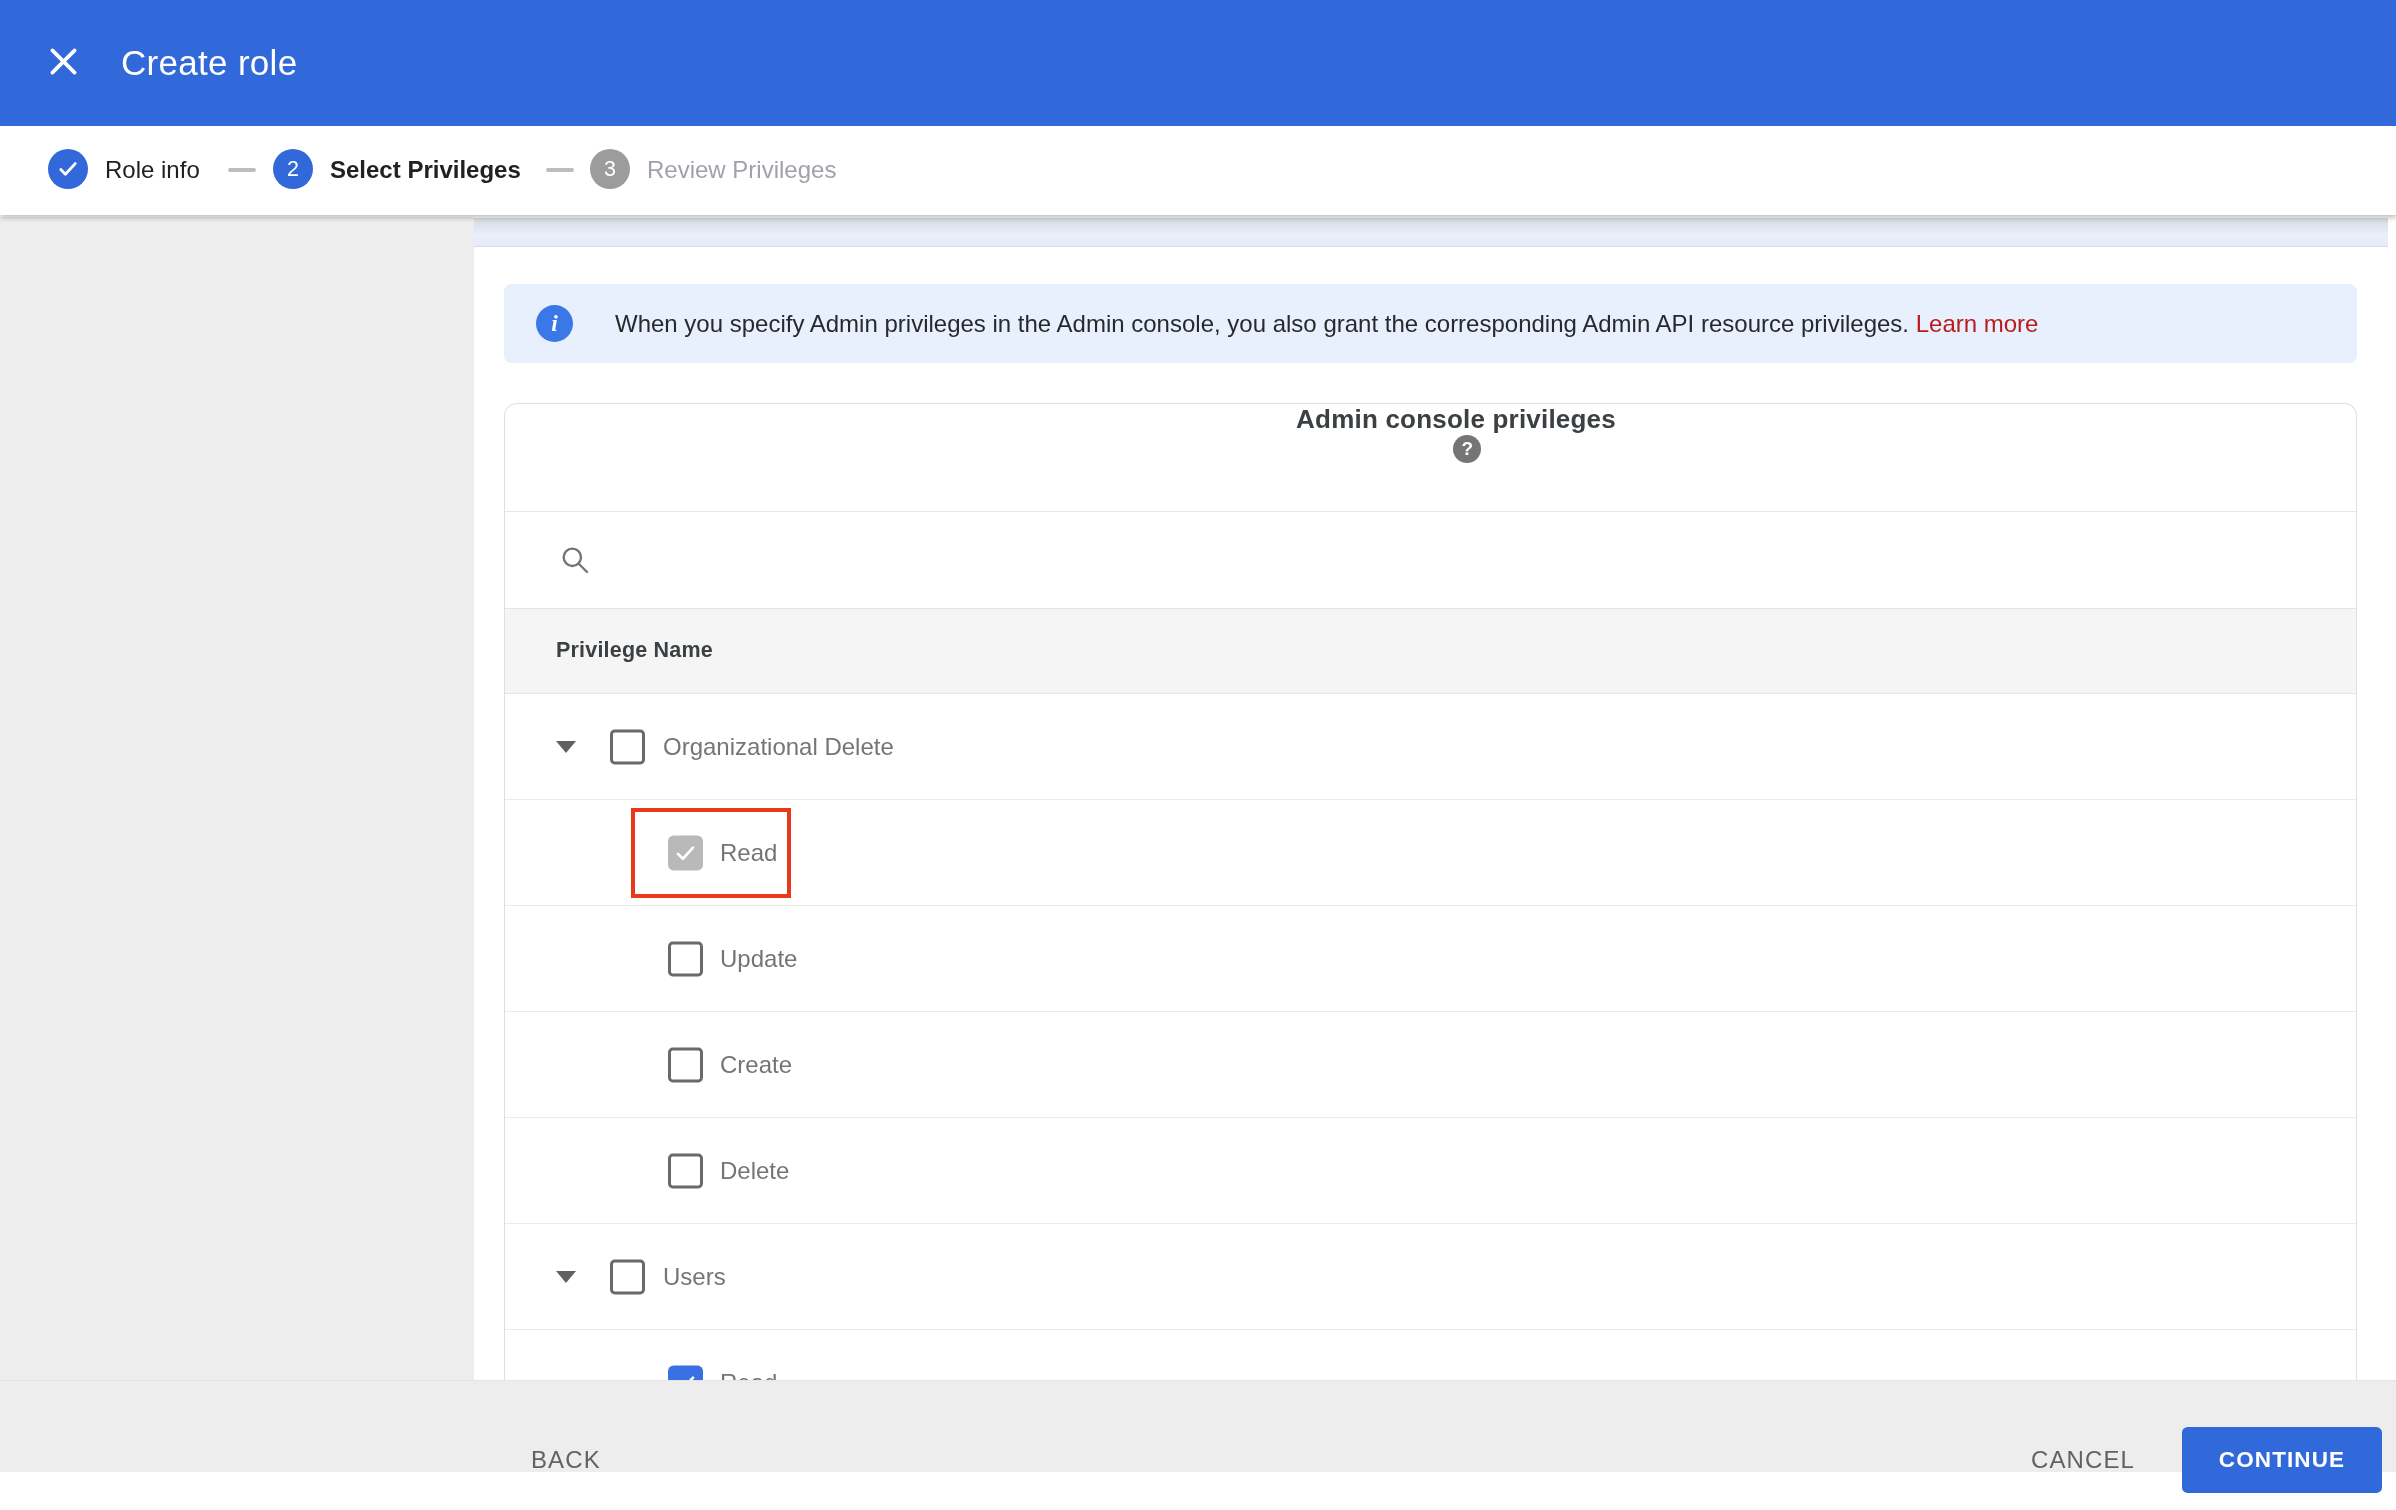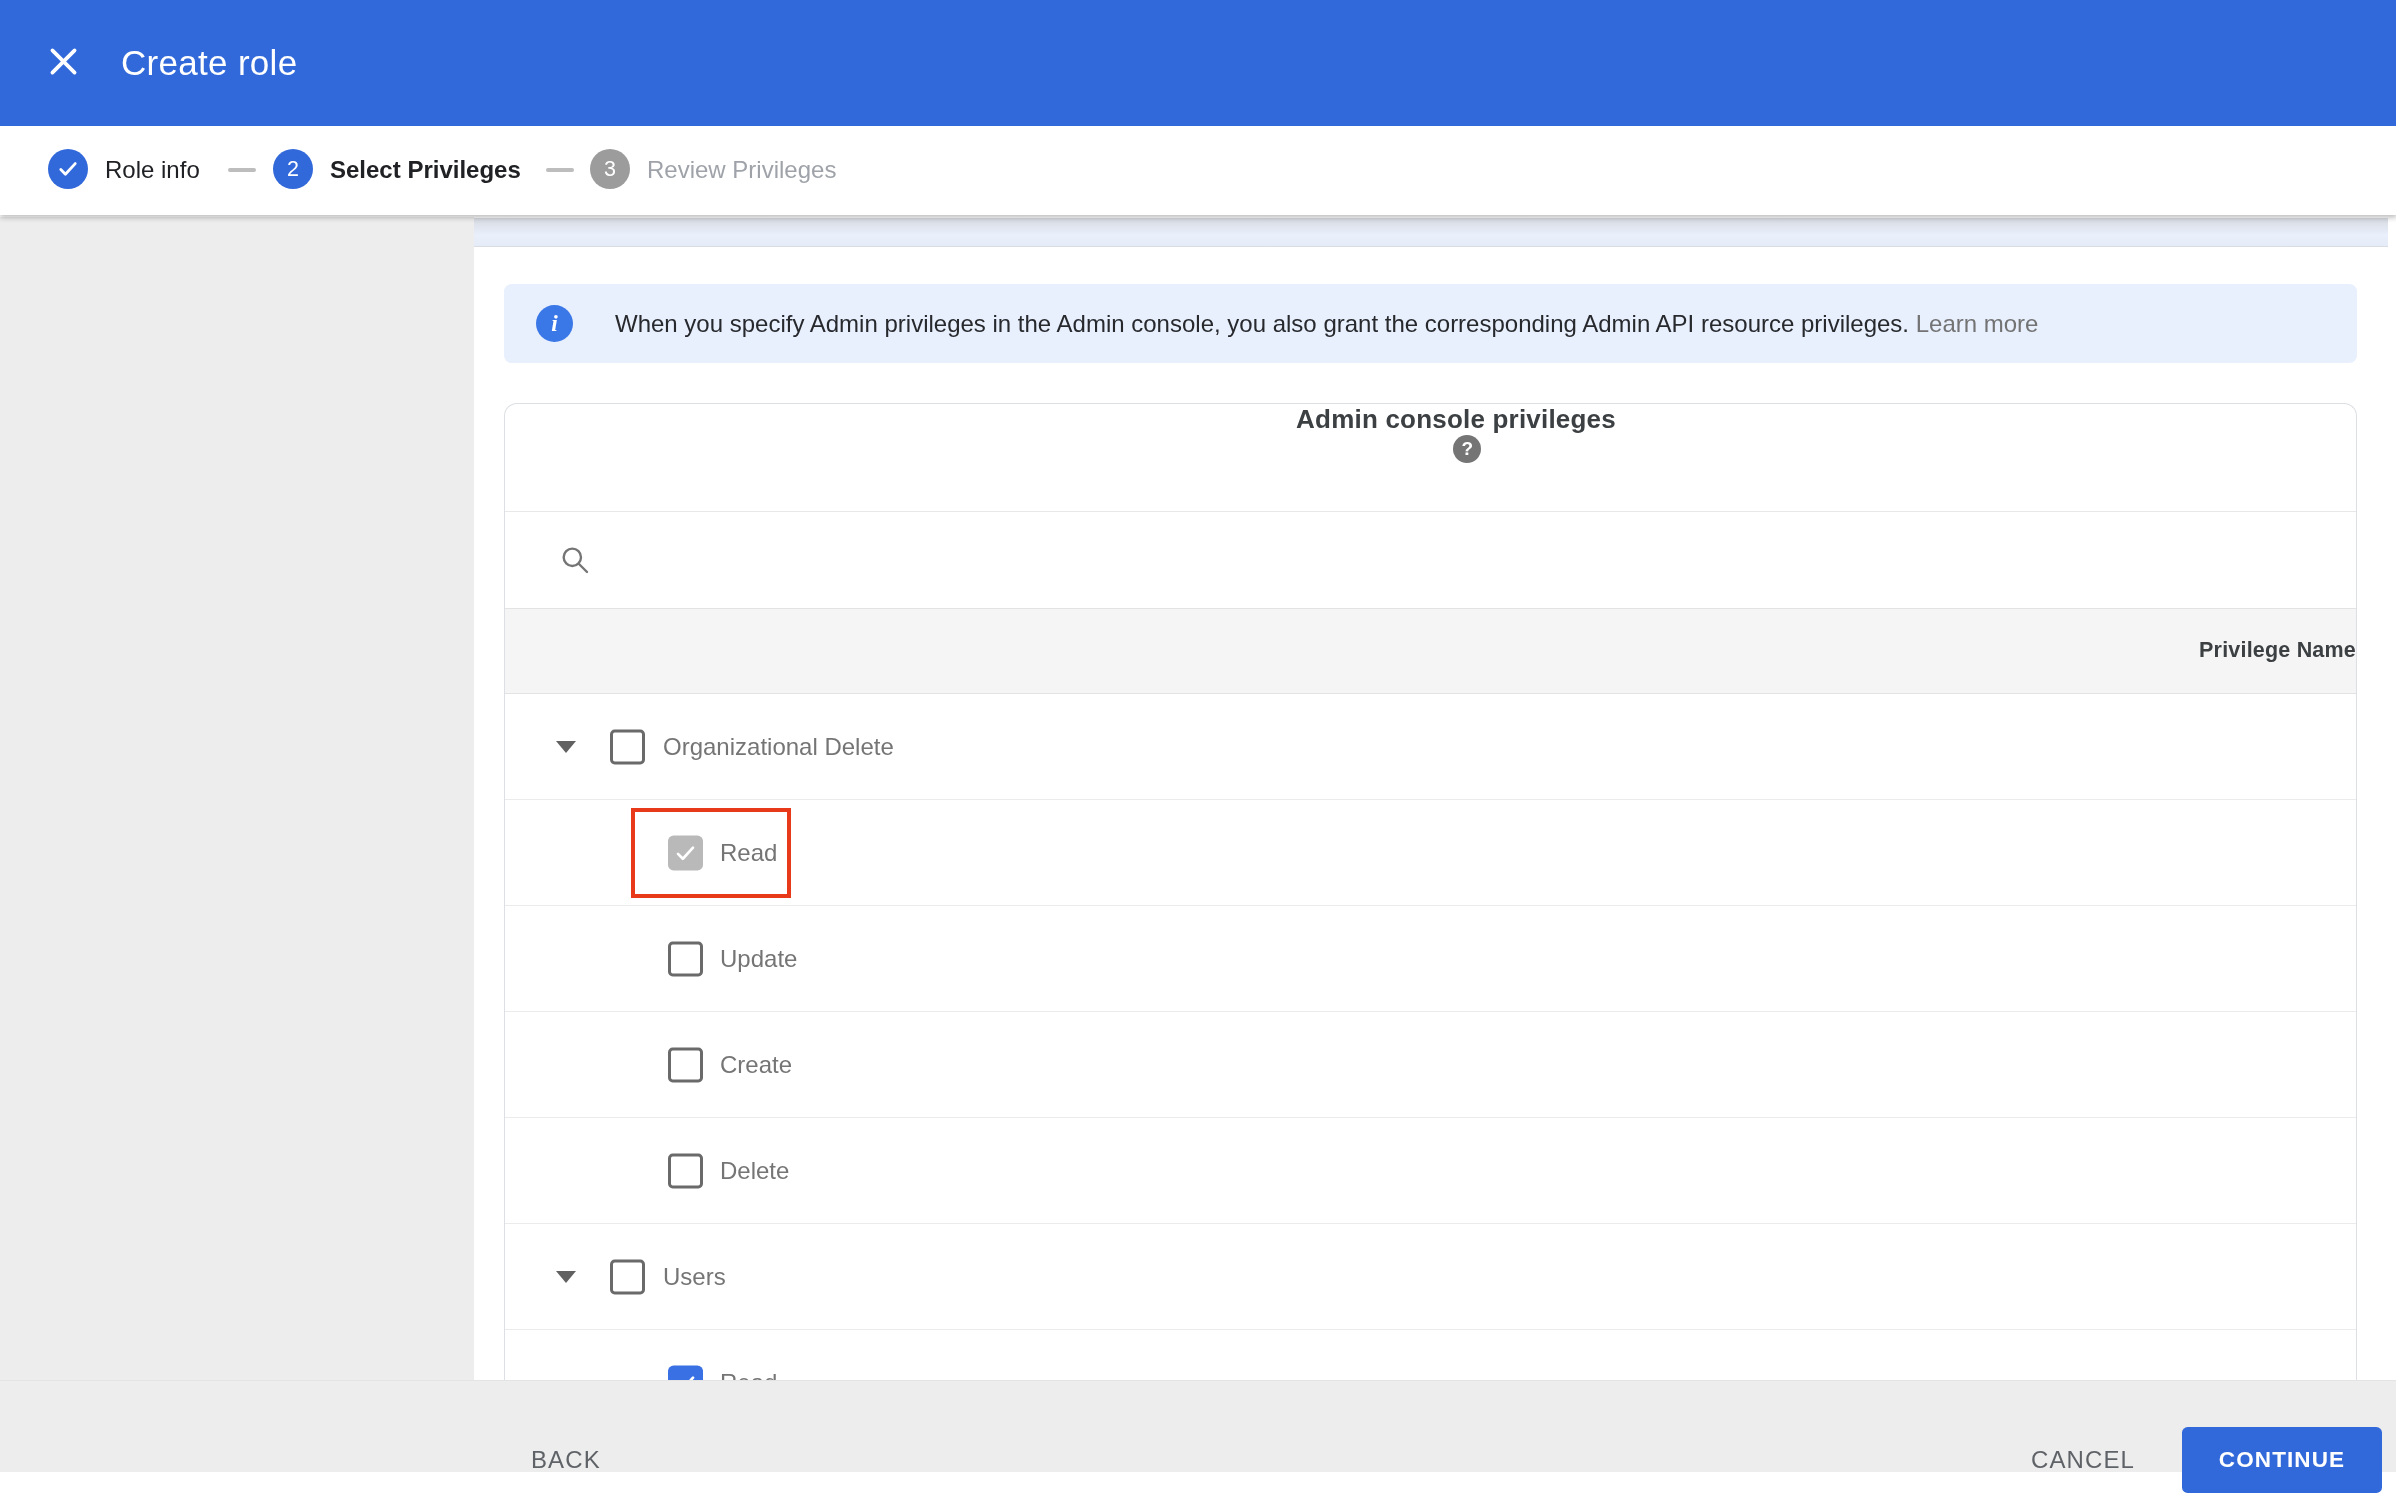--- a/index.html
+++ b/index.html
@@ -35,39 +35,39 @@
   .content{position:absolute;left:474px;top:217px;width:1923px;height:1163px;background:#fff;z-index:4;}
   .scroll-strip{position:absolute;left:0;top:0.9px;width:1914px;height:29px;
     background:linear-gradient(#d6dae1,#e9effb 60%,#e5ecf8);border-bottom:1.9px solid #dadee4;}
 
   .banner{position:absolute;left:30px;top:67px;width:1853px;height:79px;background:#e8f0fe;border-radius:7.5px;
     display:flex;align-items:center;}
   .info-icon{position:absolute;left:32px;top:20.6px;width:37px;height:37px;border-radius:50%;background:#3b78e7;
     color:#fff;font-size:23.4px;font-weight:700;display:flex;align-items:center;justify-content:center;
     font-family:"Liberation Serif", serif;font-style:italic;}
   .banner-text{position:absolute;left:111px;top:0;height:79px;line-height:79px;font-size:24px;color:#27292d;white-space:nowrap;}
-  .banner-link{color:#737373;cursor:pointer;}
+  .banner-link{color:#b91c1c;cursor:pointer;}
 
   
   .card{position:absolute;left:30px;top:186px;width:1853px;height:977px;background:#fff;
     border:1.9px solid #dcdfe3;border-bottom:none;border-radius:13px 13px 0 0;overflow:hidden;}
   .card-head{position:relative;height:108px;border-bottom:1.9px solid #e8e8e8;
     display:flex;align-items:center;padding-left:51px;flex-direction:column;}
   .card-title{font-size:26px;font-weight:700;color:#3c4043;letter-spacing:0.2px;}
   .help-icon{width:28px;height:28px;border-radius:50%;background:#757575;color:#fff;margin-left:22.5px;
     display:flex;align-items:center;justify-content:center;font-size:19px;font-weight:700;cursor:pointer;}
 
   .search-row{position:relative;height:96px;}
   .search-icon{position:absolute;left:54px;top:32px;}
   .search-input{position:absolute;left:111px;top:0;width:1593px;height:96px;border:none;outline:none;
     background:transparent;font-family:"Liberation Sans",sans-serif;font-size:24px;color:#202124;}
   .search-input::placeholder{color:#757575;opacity:1;}
 
   .table-header{height:86px;background:#f5f5f5;border-top:1.9px solid #e3e3e3;border-bottom:1.9px solid #e3e3e3;
-    line-height:82px;padding-left:51px;font-size:21.5px;font-weight:700;color:#3c4043;letter-spacing:0.2px;text-align:right;}
+    line-height:82px;padding-left:51px;font-size:21.5px;font-weight:700;color:#3c4043;letter-spacing:0.2px;}
 
   .row{position:relative;height:106px;border-bottom:1.9px solid #ebebeb;background:#fff;}
   .row:last-child{border-bottom:none;}
   .expander{position:absolute;left:51px;top:50%;margin-top:-5.6px;width:0;height:0;cursor:pointer;
     border-left:10.3px solid transparent;border-right:10.3px solid transparent;border-top:12px solid #616161;}
   .cb{position:absolute;top:50%;transform:translateY(-50%);width:35px;height:35px;cursor:pointer;
     display:flex;align-items:center;justify-content:center;}
   .row.parent .cb{left:105px;}
   .row.child  .cb{left:163px;}
   .cb.unchecked{border:3.7px solid #6a6a6a;border-radius:4.7px;background:#fff;}

